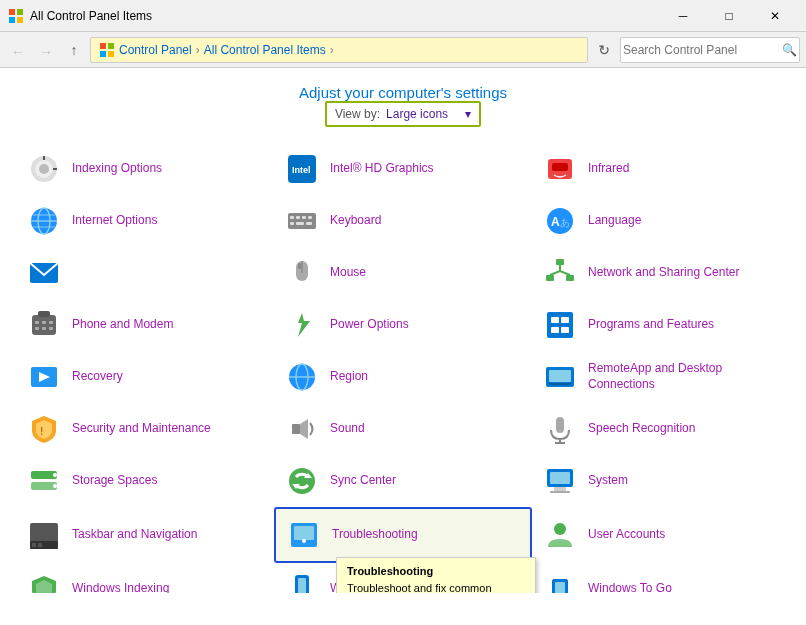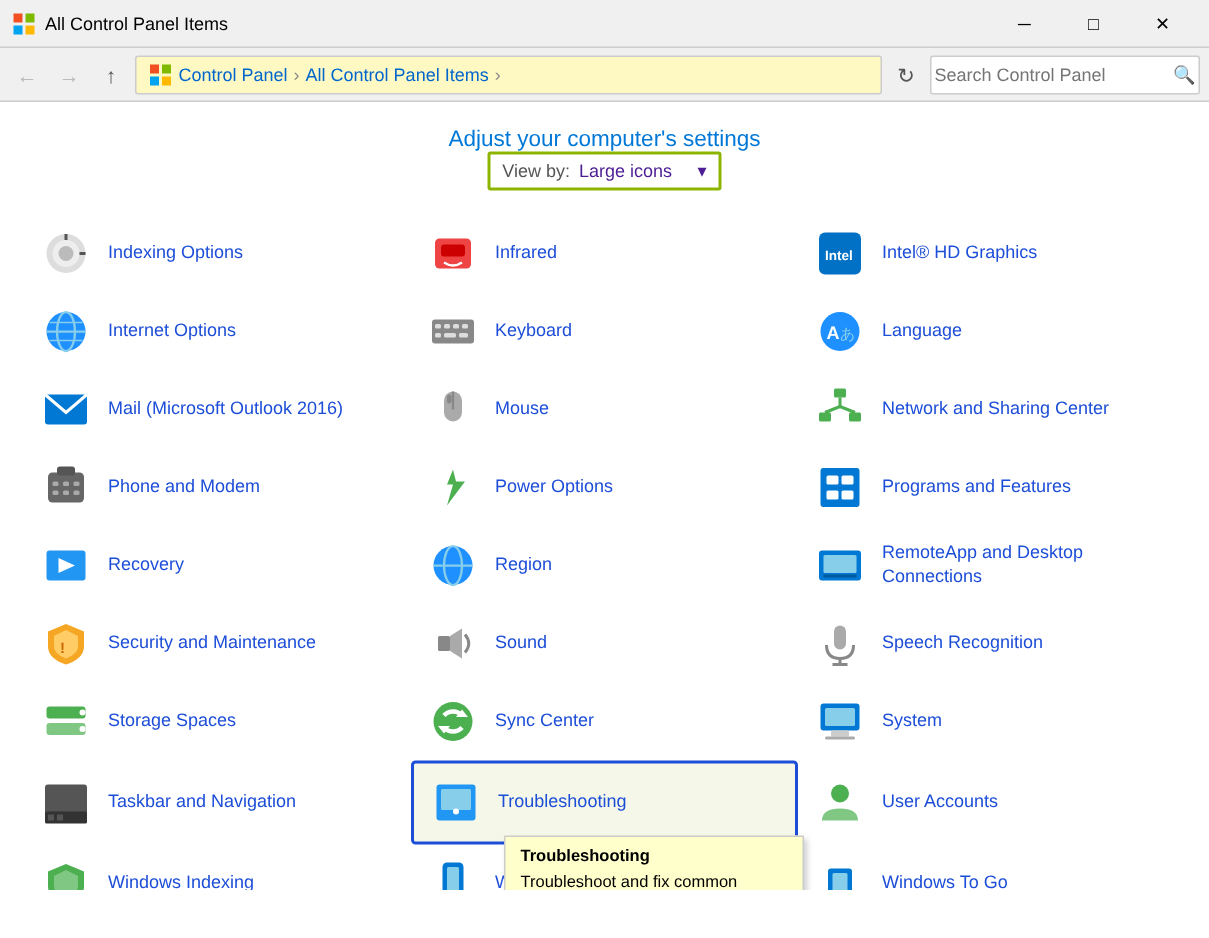--- a/index.html
+++ b/index.html
@@ -125,21 +125,21 @@
     }
 
     .cp-item-icon {
       width: 36px; height: 36px; flex-shrink: 0;
       display: flex; align-items: center; justify-content: center;
     }
     .cp-item-icon svg, .cp-item-icon canvas { width: 32px; height: 32px; }
 
     .cp-item-label {
       font-size: 12px;
-      color: #1d4ed8;
+      color: #a21caf;
       line-height: 1.3;
     }
 
     
     .tooltip {
       position: absolute;
       bottom: -58px;
       left: 60px;
       background: #ffffcc;
       border: 1px solid #ccc;
@@ -224,35 +224,35 @@
               <circle cx="16" cy="16" r="5" fill="#bbb"></circle>
               <line x1="16" y1="3" x2="16" y2="7" stroke="#555" stroke-width="2"></line>
               <line x1="29" y1="16" x2="25" y2="16" stroke="#555" stroke-width="2"></line>
             </svg>
           </div>
           <span class="cp-item-label">Indexing Options</span>
         </div>
         <div class="cp-item">
           <div class="cp-item-icon">
             <svg viewBox="0 0 32 32">
+              <rect x="2" y="2" width="28" height="28" rx="4" fill="#0071c5"></rect>
+              <text x="6" y="20" font-size="9" fill="white" font-weight="bold">Intel</text>
+            </svg>
+          </div>
+          <span class="cp-item-label">Intel® HD Graphics</span>
+        </div>
+        <div class="cp-item">
+          <div class="cp-item-icon">
+            <svg viewBox="0 0 32 32">
               <rect x="4" y="6" width="24" height="20" rx="3" fill="#e44"></rect>
               <rect x="8" y="10" width="16" height="8" rx="2" fill="#c00"></rect>
               <path d="M10 22 Q16 26 22 22" stroke="#fff" fill="none" stroke-width="1.5"></path>
             </svg>
           </div>
           <span class="cp-item-label">Infrared</span>
-        </div>
-        <div class="cp-item">
-          <div class="cp-item-icon">
-            <svg viewBox="0 0 32 32">
-              <rect x="2" y="2" width="28" height="28" rx="4" fill="#0071c5"></rect>
-              <text x="6" y="20" font-size="9" fill="white" font-weight="bold">Intel</text>
-            </svg>
-          </div>
-          <span class="cp-item-label">Intel® HD Graphics</span>
         </div>
         <div class="cp-item">
           <div class="cp-item-icon">
             <svg viewBox="0 0 32 32">
               <circle cx="16" cy="16" r="13" fill="#1e90ff"></circle>
               <ellipse cx="16" cy="16" rx="6" ry="13" fill="none" stroke="#87ceeb" stroke-width="1.5"></ellipse>
               <line x1="3" y1="16" x2="29" y2="16" stroke="#87ceeb" stroke-width="1.5"></line>
               <line x1="5" y1="10" x2="27" y2="10" stroke="#87ceeb" stroke-width="1"></line>
               <line x1="5" y1="22" x2="27" y2="22" stroke="#87ceeb" stroke-width="1"></line>
             </svg>
@@ -284,21 +284,20 @@
           </div>
           <span class="cp-item-label">Language</span>
         </div>
         <div class="cp-item">
           <div class="cp-item-icon">
             <svg viewBox="0 0 32 32">
               <rect x="2" y="6" width="28" height="20" rx="2" fill="#0078d4"></rect>
               <polyline points="2,6 16,18 30,6" fill="none" stroke="#fff" stroke-width="2"></polyline>
             </svg>
           </div>
-          <span class="cp-item-label">Mail (Microsoft Outlook 2016)</span>
         </div>
         <div class="cp-item">
           <div class="cp-item-icon">
             <svg viewBox="0 0 32 32">
               <rect x="10" y="4" width="12" height="20" rx="6" fill="#aaa"></rect>
               <line x1="16" y1="4" x2="16" y2="16" stroke="#888" stroke-width="1.5"></line>
               <rect x="12" y="6" width="3" height="6" rx="1.5" fill="#888"></rect>
             </svg>
           </div>
           <span class="cp-item-label">Mouse</span>

